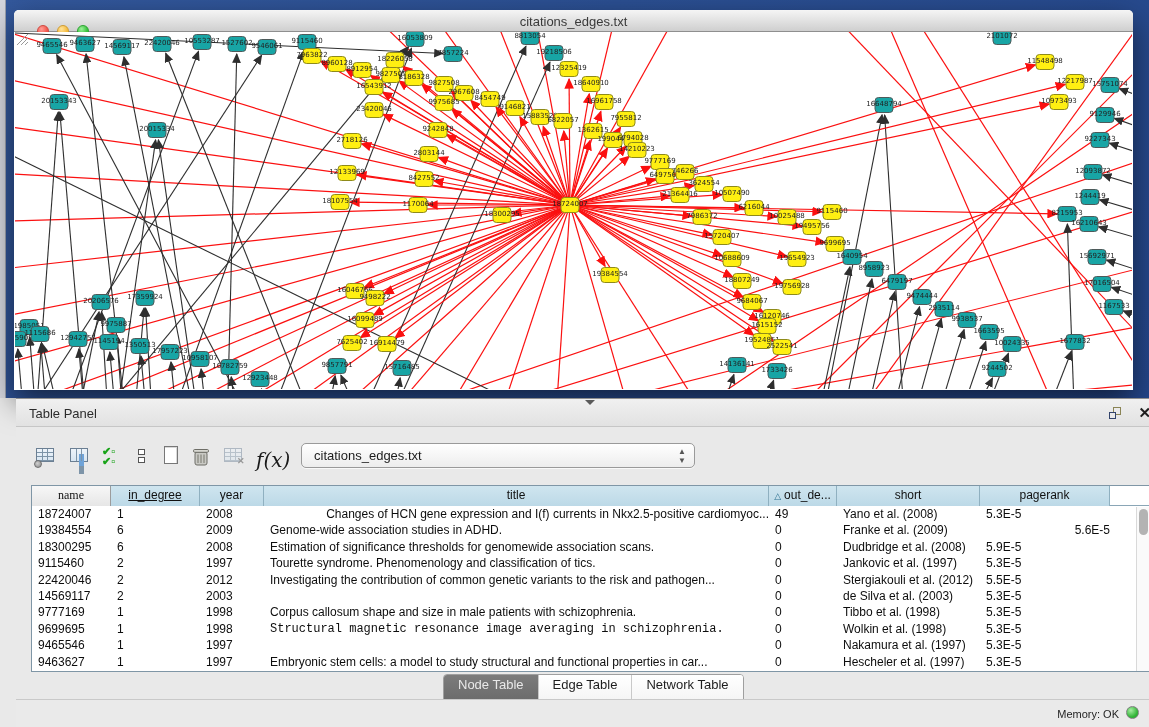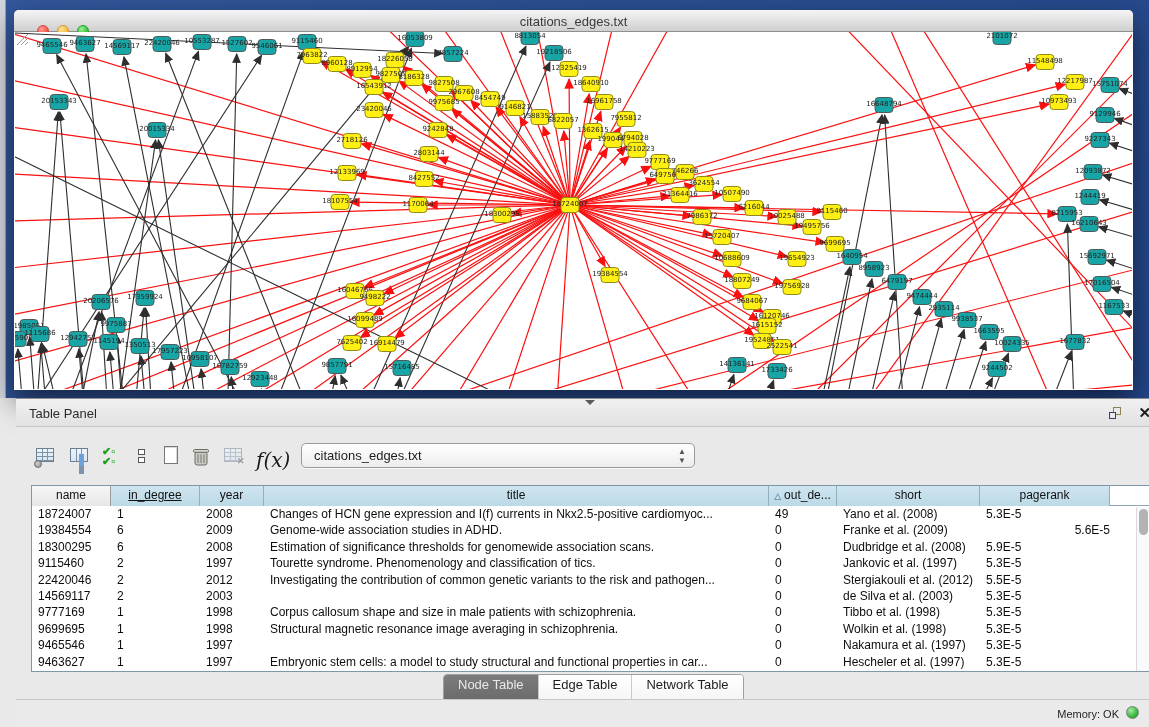--- a/index.html
+++ b/index.html
@@ -67,21 +67,21 @@
            border-radius:5px; background:linear-gradient(#ffffff,#ededed);
            box-shadow:0 1px 0 rgba(255,255,255,.7); cursor:pointer; }
   .combo-text { position:absolute; left:12px; top:4px; font-size:13px; color:#1c1c1c; }
   .combo-arrows { position:absolute; right:8px; top:3px; font-size:8px; line-height:9px; color:#555; text-align:center; }
 
   .tablebox { position:absolute; left:15px; top:87px; width:1120px; height:187px;
               border:1px solid #7f96a6; background:#fff; overflow:hidden; }
   .thead { position:relative; width:100%; height:20px; border-bottom:1px solid #8aa6b6; }
   .th { position:absolute; top:0; height:20px; background:linear-gradient(#cfe5ef,#bcd9e7);
         border-right:1px solid #8fb0c0; font-size:12px; color:#111; text-align:center; line-height:19px; cursor:pointer; }
-  .th.plain { background:linear-gradient(#f7f7f7,#e6e6e6); border-right:1px solid #9c9c9c; }
+  .th.plain { background:linear-gradient(#f7f7f7,#e6e6e6); border-right:1px solid #9c9c9c;font-family:Liberation Serif, serif; }
   .sort-tri { color:#2f7290; font-size:9px; margin-right:3px; }
   .trows { position:relative; width:100%; }
   .trow { position:relative; width:100%; height:16.4px; background:#fff; cursor:default; }
   .td { position:absolute; top:0; height:16.4px; font-size:12px; color:#0d0d0d; line-height:16px;
         white-space:nowrap; overflow:hidden; padding-left:6px; }
   .vscroll { position:absolute; right:0; top:21px; width:14px; height:165px; background:#fafafa; border-left:1px solid #d9d9d9; }
   .vthumb { position:absolute; left:2px; top:2px; width:9px; height:26px; border-radius:5px; background:#b3b3b3; cursor:pointer; }
 
   .tabs { position:absolute; left:427px; top:276px; height:38px; display:flex;
           border:1px solid #9f9f9f; border-radius:4px; overflow:hidden; background:#fdfdfd; }
@@ -819,21 +819,21 @@
           <div class="th" style="left: 232px; width: 505px;">title</div>
           <div class="th" style="left: 737px; width: 68px;"><span class="sort-tri">△</span>out_de...</div>
           <div class="th" style="left: 805px; width: 143px;">short</div>
           <div class="th" style="left: 948px; width: 130px;">pagerank</div>
         </div>
       <div class="trows" id="trows">
           <div class="trow">
             <div class="td" style="left: 0px; width: 79px;">18724007</div>
             <div class="td" style="left: 79px; width: 89px;">1</div>
             <div class="td" style="left: 168px; width: 64px;">2008</div>
-            <div class="td" style="left: 232px; width: 505px;">Changes of HCN gene expression and I(f) currents in Nkx2.5-positive cardiomyoc...</div>
+            <div class="td" style="left: 232px; width: 505px; text-align: right;">Changes of HCN gene expression and I(f) currents in Nkx2.5-positive cardiomyoc...</div>
             <div class="td" style="left: 737px; width: 68px;">49</div>
             <div class="td" style="left: 805px; width: 143px;">Yano et al. (2008)</div>
             <div class="td" style="left: 948px; width: 130px;">5.3E-5</div>
           </div>
           <div class="trow">
             <div class="td" style="left: 0px; width: 79px;">19384554</div>
             <div class="td" style="left: 79px; width: 89px;">6</div>
             <div class="td" style="left: 168px; width: 64px;">2009</div>
             <div class="td" style="left: 232px; width: 505px;">Genome-wide association studies in ADHD.</div>
             <div class="td" style="left: 737px; width: 68px;">0</div>
@@ -881,21 +881,21 @@
             <div class="td" style="left: 168px; width: 64px;">1998</div>
             <div class="td" style="left: 232px; width: 505px;">Corpus callosum shape and size in male patients with schizophrenia.</div>
             <div class="td" style="left: 737px; width: 68px;">0</div>
             <div class="td" style="left: 805px; width: 143px;">Tibbo et al. (1998)</div>
             <div class="td" style="left: 948px; width: 130px;">5.3E-5</div>
           </div>
           <div class="trow">
             <div class="td" style="left: 0px; width: 79px;">9699695</div>
             <div class="td" style="left: 79px; width: 89px;">1</div>
             <div class="td" style="left: 168px; width: 64px;">1998</div>
-            <div class="td" style="left: 232px; width: 505px;">Structural magnetic resonance image averaging in schizophrenia.</div>
+            <div class="td" style="left: 232px; width: 505px; font-family: Liberation Mono, monospace;">Structural magnetic resonance image averaging in schizophrenia.</div>
             <div class="td" style="left: 737px; width: 68px;">0</div>
             <div class="td" style="left: 805px; width: 143px;">Wolkin et al. (1998)</div>
             <div class="td" style="left: 948px; width: 130px;">5.3E-5</div>
           </div>
           <div class="trow">
             <div class="td" style="left: 0px; width: 79px;">9465546</div>
             <div class="td" style="left: 79px; width: 89px;">1</div>
             <div class="td" style="left: 168px; width: 64px;">1997</div>
             <div class="td" style="left: 737px; width: 68px;">0</div>
             <div class="td" style="left: 805px; width: 143px;">Nakamura et al. (1997)</div>

